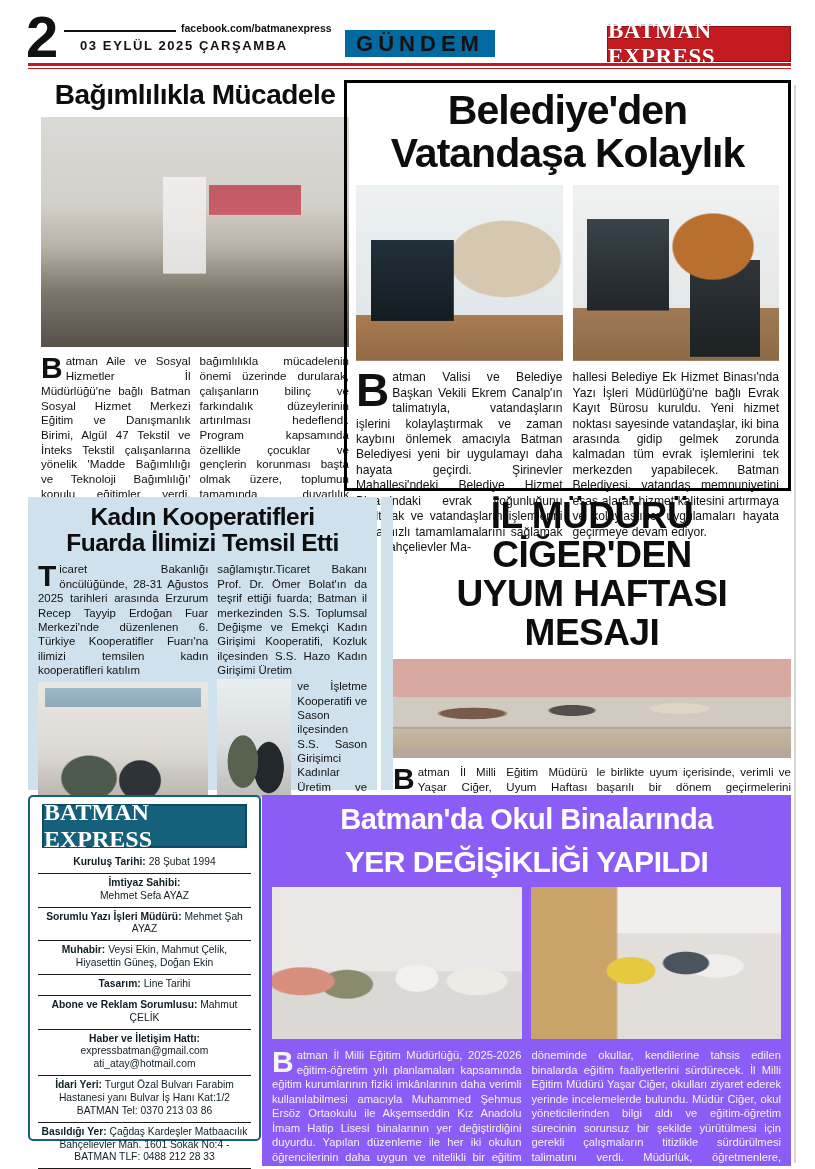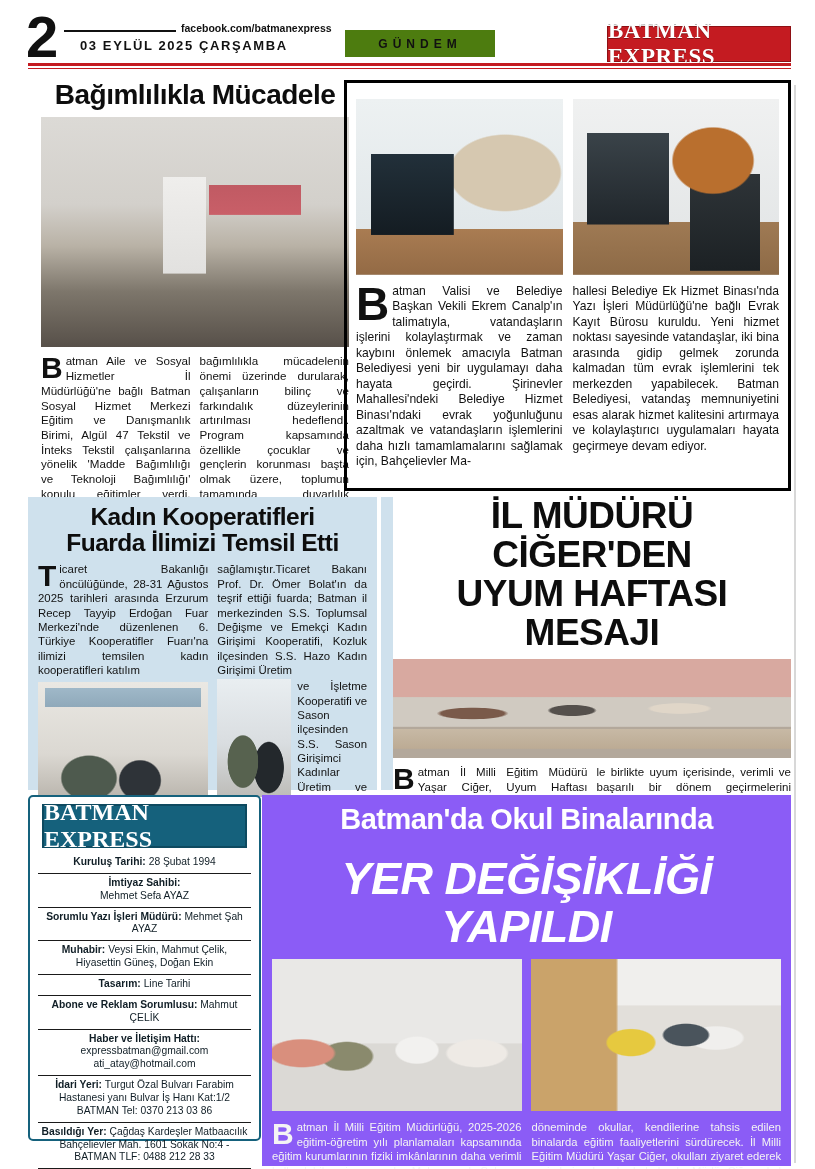--- a/index.html
+++ b/index.html
@@ -12,21 +12,21 @@
   }
   .abs { position:absolute; }
 
   
   .pagenum { font-size:58px; font-weight:800; line-height:1; letter-spacing:-2px; }
   .fb-rule { height:2px; background:#111; }
   .fb-text { font-size:10.5px; font-weight:700; }
   .date-text { font-size:13px; font-weight:700; letter-spacing:1.6px; }
   .section-box {
     display:flex; align-items:center; justify-content:center;
-    background:#4d7c0f; font-size:12px; font-weight:800; letter-spacing:5px;
+    background:#0369a1; font-size:22px; font-weight:800; letter-spacing:5px;
   }
   .brand-box {
     display:flex; align-items:center; justify-content:center;
     background:#c41b21; color:#fff;
     font-family:"Liberation Serif", serif; font-weight:800; font-size:23px;
     letter-spacing:0.5px; text-shadow:0 1px 0 rgba(0,0,0,.35);
     border:1px solid #8e1014;
   }
   .red-rule { background:#c41b21; }
 
@@ -131,21 +131,21 @@
     font-size:10.3px; line-height:1.25; text-align:center; color:#101e26;
   }
   .mh-row:first-of-type { border-top:1.5px solid #1a1a1a; }
   .mh-row .lbl { font-weight:800; }
   .mh-row .val { font-weight:500; white-space:pre-line; }
 
   
   #art5 { left:262px; top:795px; width:529px; height:371px; background:#8b5cf6; padding:9px 10px; }
   #art5 .headline { color:#fff; }
   #art5 .h1 { font-size:29px; }
-  #art5 .h2 { font-size:45px; margin-top:21px; letter-spacing:-0.5px;font-style:italic; }
+  #art5 .h2 { font-size:30px; margin-top:12px; letter-spacing:-0.5px; }
   #art5 .photos { display:flex; gap:9px; margin-top:9px; }
   #art5 .photos .photo { flex:1; height:152px; }
   #art5 .cols { margin-top:9px; gap:10px; font-size:11.2px; line-height:1.3; color:#f4f4f4; }
   .ph-school1 {
     background:
       radial-gradient(ellipse at 12% 62%, #d98f7d 0 10%, rgba(0,0,0,0) 11%),
       radial-gradient(ellipse at 30% 64%, #8a8a6d 0 10%, rgba(0,0,0,0) 11%),
       radial-gradient(ellipse at 58% 60%, #f2f1ef 0 10%, rgba(0,0,0,0) 11%),
       radial-gradient(ellipse at 82% 62%, #eeeae5 0 10%, rgba(0,0,0,0) 11%),
       linear-gradient(180deg,#e9e8e6 0 55%, #dbd9d5 56% 100%);
@@ -180,20 +180,24 @@
       <div>Bağımlılıkla Mücadele</div>
     </div>
     <div class="photo ph-crowd"></div>
     <div class="cols">
       <p><span class="dc">B</span><span>atman Aile ve Sosyal Hizmetler İl Müdürlüğü'ne bağlı Batman Sosyal Hizmet Merkezi Eğitim ve Danışmanlık Birimi, Algül 47 Tekstil ve İnteks Tekstil çalışanlarına yönelik 'Madde Bağımlılığı ve Teknoloji Bağımlılığı' konulu eğitimler verdi. Eğitimlerde</span></p>
       <p>bağımlılıkla mücadelenin önemi üzerinde durularak, çalışanların bilinç ve farkındalık düzeylerinin artırılması hedeflendi. Program kapsamında özellikle çocuklar ve gençlerin korunması başta olmak üzere, toplumun tamamında duyarlılık oluşturulması amaçlandı</p>
     </div>
   </div>
 
   <div id="art2" class="abs">
+    <div class="headline">
+      <div>Belediye'den</div>
+      <div>Vatandaşa Kolaylık</div>
+    </div>
     <div class="photos">
       <div class="photo ph-office1"></div>
       <div class="photo ph-office2"></div>
     </div>
     <div class="cols">
       <p><span class="dc dc-lg">B</span><span>atman Valisi ve Belediye Başkan Vekili Ekrem Canalp'ın talimatıyla, vatandaşların işlerini kolaylaştırmak ve zaman kaybını önlemek amacıyla Batman Belediyesi yeni bir uygulamayı daha hayata geçirdi. Şirinevler Mahallesi'ndeki Belediye Hizmet Binası'ndaki evrak yoğunluğunu azaltmak ve vatandaşların işlemlerini daha hızlı tamamlamalarını sağlamak için, Bahçelievler Ma-</span></p>
       <p>hallesi Belediye Ek Hizmet Binası'nda Yazı İşleri Müdürlüğü'ne bağlı Evrak Kayıt Bürosu kuruldu. Yeni hizmet noktası sayesinde vatandaşlar, iki bina arasında gidip gelmek zorunda kalmadan tüm evrak işlemlerini tek merkezden yapabilecek. Batman Belediyesi, vatandaş memnuniyetini esas alarak hizmet kalitesini artırmaya ve kolaylaştırıcı uygulamaları hayata geçirmeye devam ediyor.</p>
     </div>
   </div>
 

